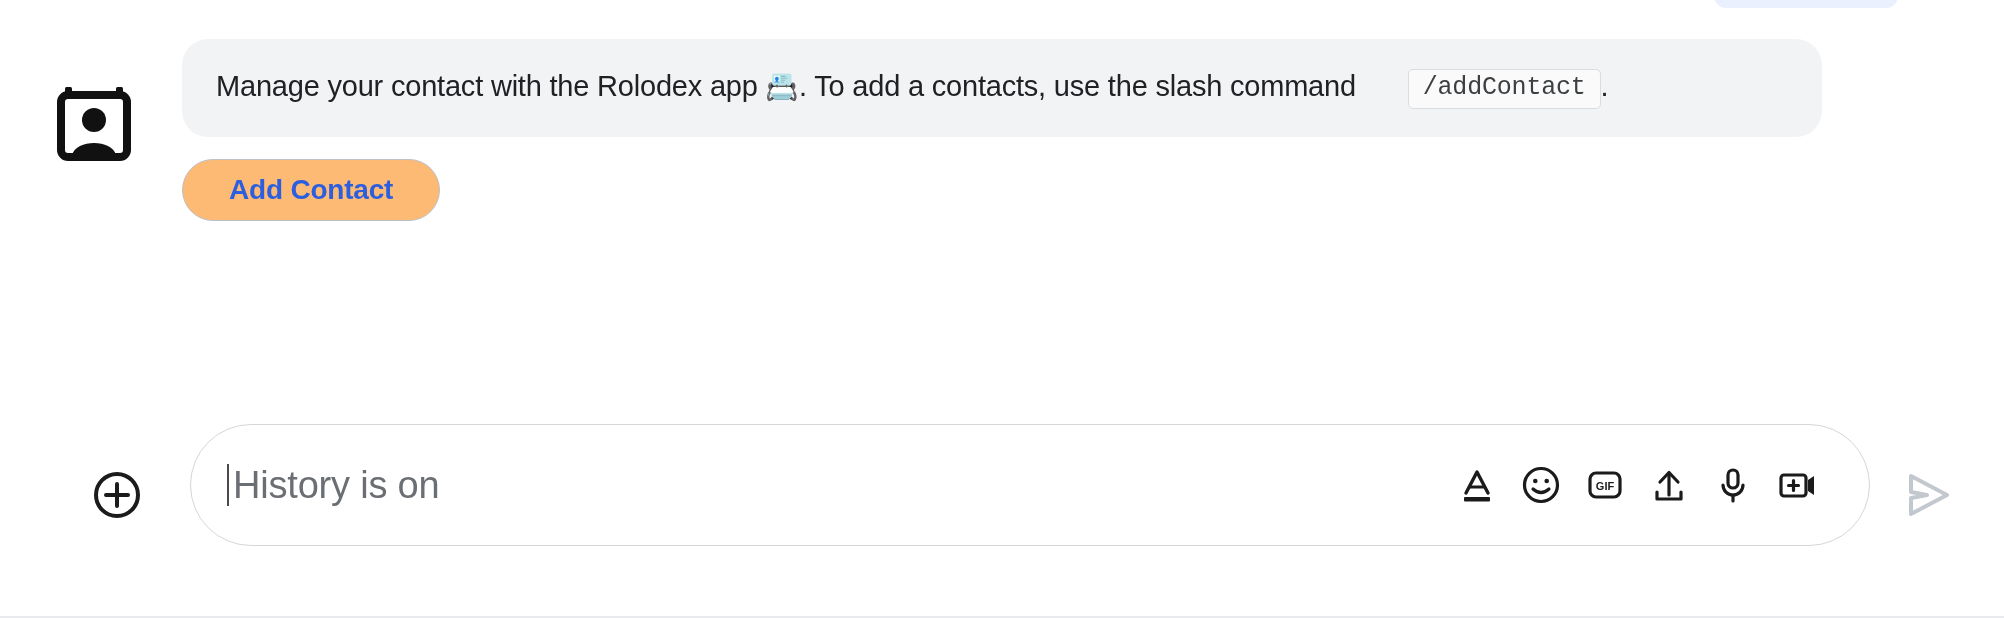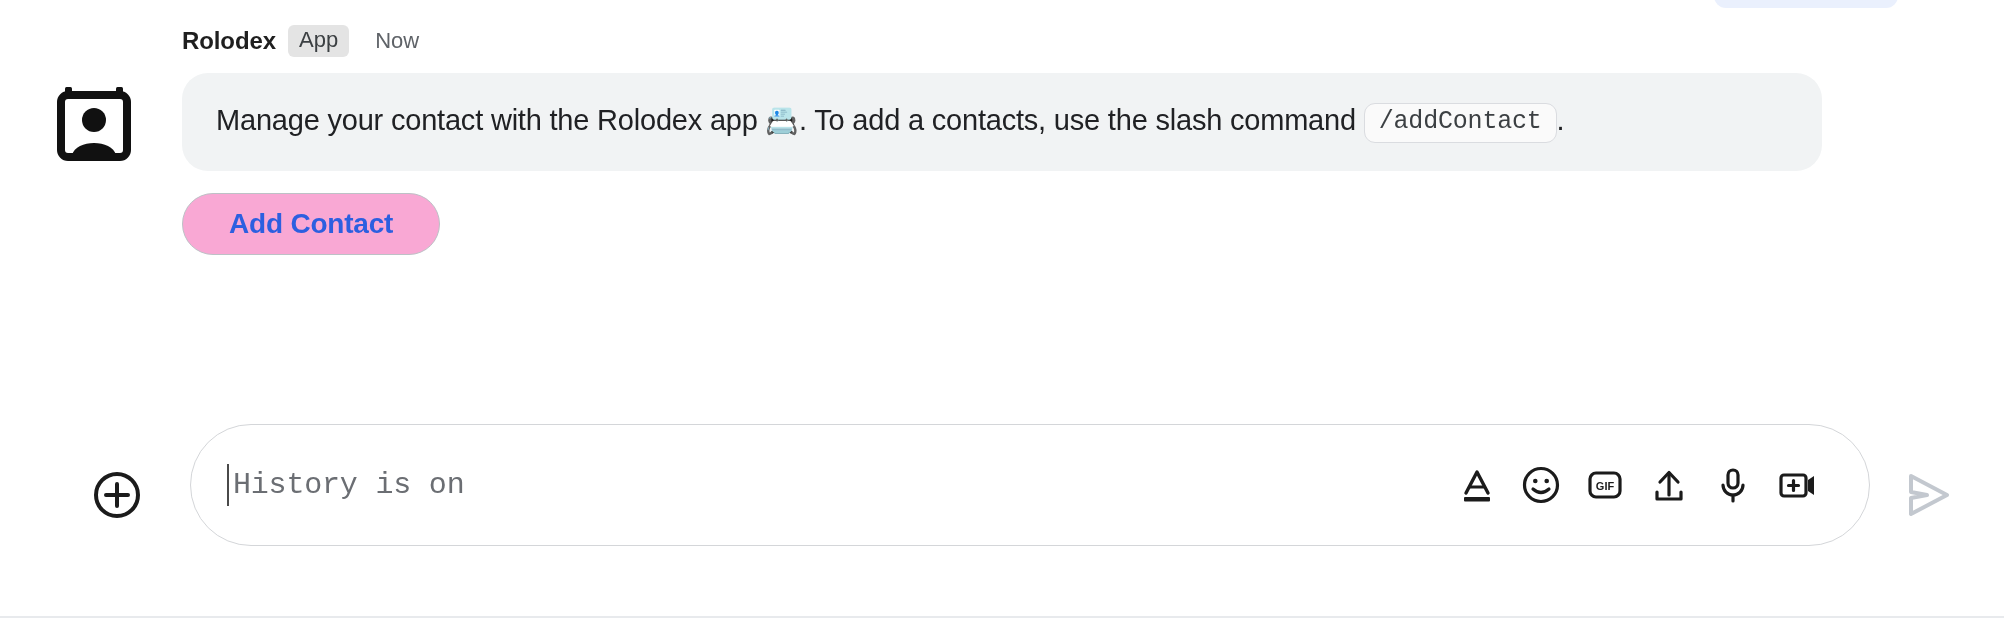--- a/index.html
+++ b/index.html
@@ -94,37 +94,38 @@
     color: #202124;
     letter-spacing: -0.2px;
   }
   .bubble .emoji { font-size: 27px; }
   .code-chip {
     display: inline-block;
     font-family: "Liberation Mono", "DejaVu Sans Mono", monospace;
     font-size: 25px;
     background: #fafafa;
     border: 1px solid #dadce0;
-    border-radius: 11px;
+    border-radius: 5px;
     padding: 2px 14px 4px 14px;
     color: #3c4043;
     vertical-align: 2px;
     line-height: 1.28;
+    margin-left: 44px;
   }
 
   .action-button {
     margin-top: 22px;
     display: inline-flex;
     align-items: center;
     justify-content: center;
     height: 62px;
     padding: 0 46px;
     border: 1px solid #bdc1c6;
     border-radius: 31px;
-    background: #f9a8d4;
+    background: #fdba74;
     color: #2c5fe0;
     font-size: 28px;
     font-weight: 700;
     letter-spacing: -0.2px;
     cursor: pointer;
   }
 
   
   .composer {
     position: absolute;
@@ -155,26 +156,25 @@
     align-items: center;
   }
   .caret {
     width: 2px;
     height: 42px;
     background: #4a4a4a;
     margin-left: 36px;
     flex: 0 0 auto;
   }
   .placeholder {
-    font-size: 30px;
+    font-size: 38px;
     color: #6b6e73;
     margin-left: 4px;
     letter-spacing: -0.2px;
     flex: 1 1 auto;
-    font-family: Liberation Mono, monospace;
   }
   .tools {
     display: flex;
     align-items: center;
     gap: 20px;
     margin-right: 50px;
     flex: 0 0 auto;
   }
   .tool { width: 44px; height: 44px; cursor: pointer; display:flex; align-items:center; justify-content:center; }
   .send-btn {
@@ -208,25 +208,20 @@
         <rect x="10" y="3" width="7" height="12" rx="1.5" fill="#111"></rect>
         <rect x="61" y="3" width="7" height="12" rx="1.5" fill="#111"></rect>
         <rect x="6" y="11" width="66" height="62" rx="7" fill="none" stroke="#111" stroke-width="8"></rect>
         <circle cx="39" cy="36" r="12" fill="#111"></circle>
         <path d="M17 71 C21 55 57 55 61 71 Z" fill="#111"></path>
       </svg>
     </div>
 
     <div class="msg-col">
 
-      <div class="msg-header">
-        <span class="sender-name">Rolodex</span>
-        <span class="app-badge">App</span>
-        <span class="timestamp">Now</span>
-      </div>
 
       <div class="bubble">
         <span>Manage your contact with the Rolodex app </span><span class="emoji">📇</span><span>. To add a contacts, use the slash command </span><span class="code-chip">/addContact</span><span>.</span>
       </div>
 
       <div class="action-button">Add Contact</div>
 
     </div>
   </div>
 

